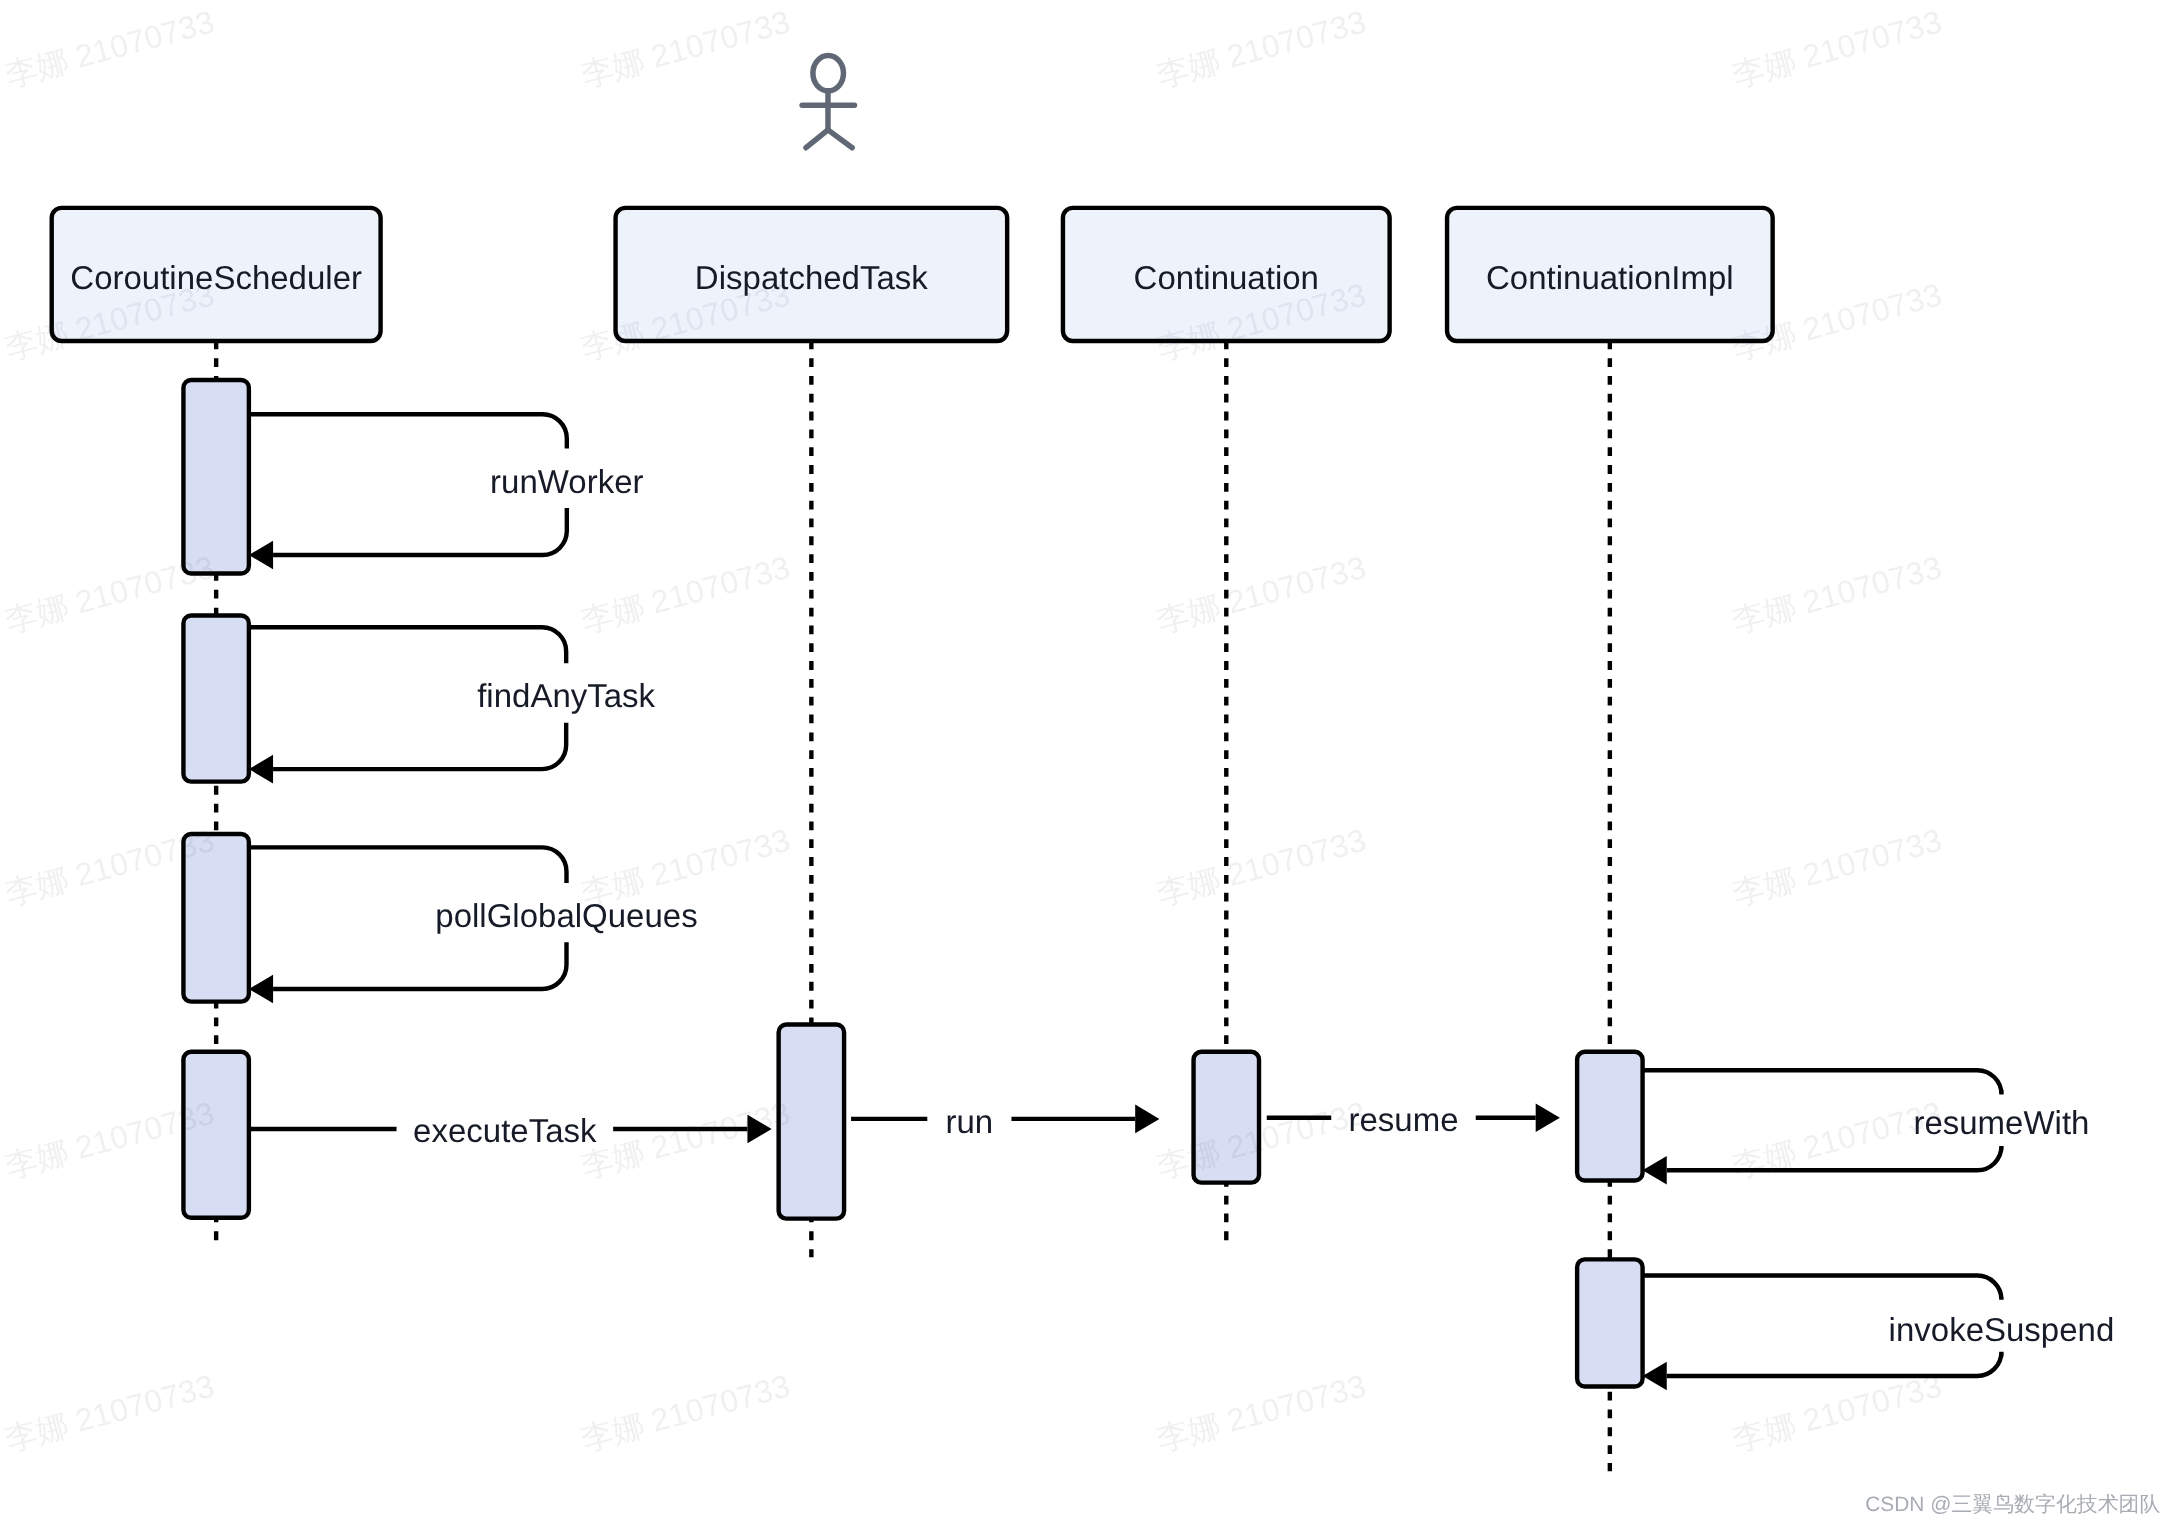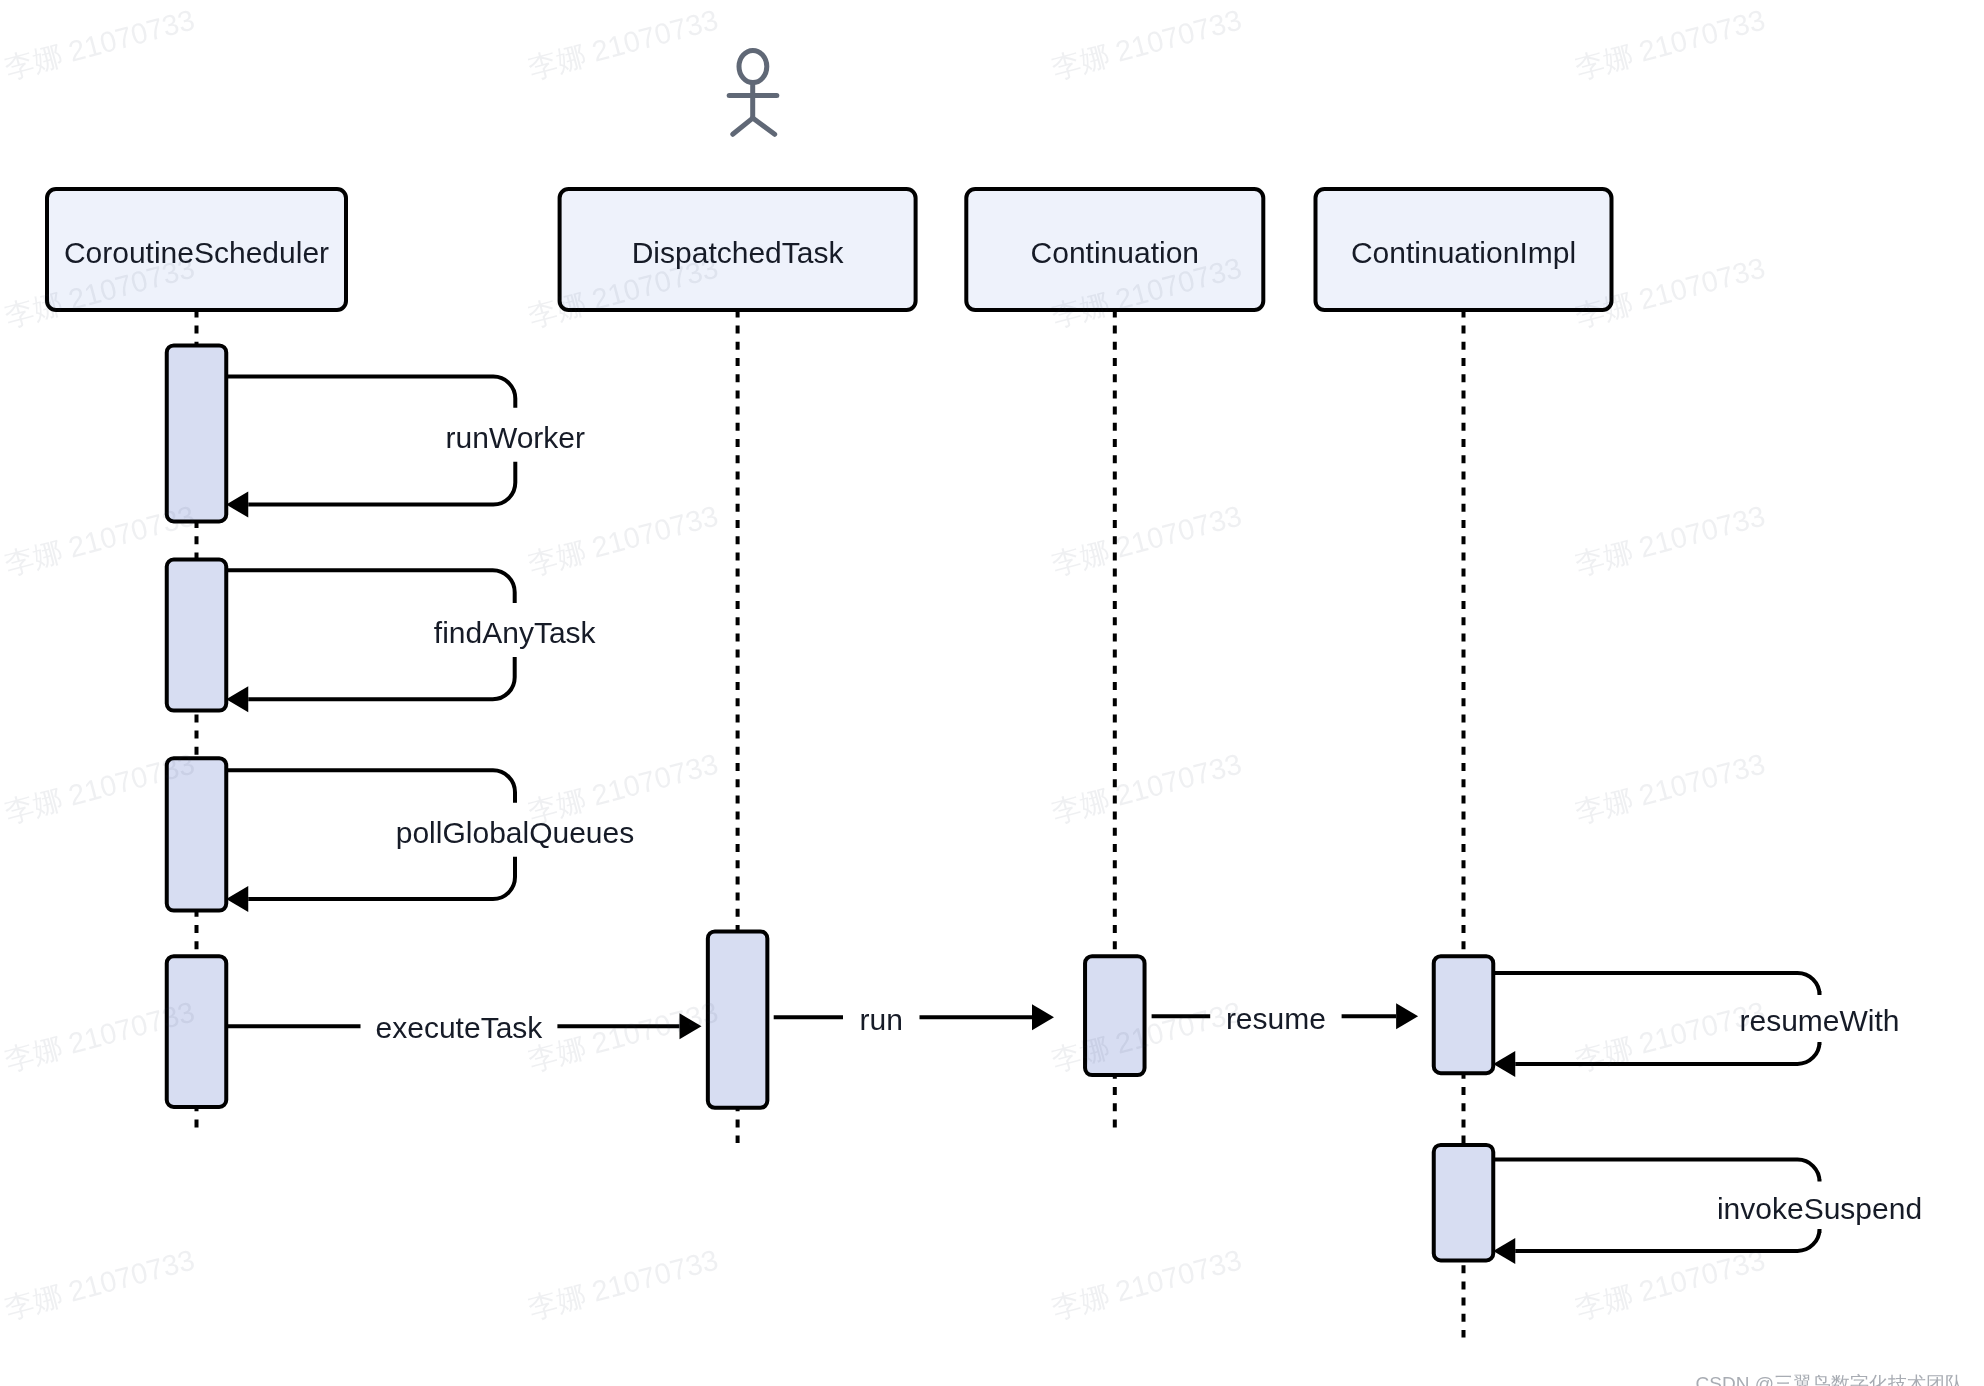--- a/index.html
+++ b/index.html
@@ -161,18 +161,18 @@
     <g id="g-actor">
         <g fill="none" stroke="#606876" stroke-width="5" stroke-linecap="round" stroke-linejoin="round">
           <ellipse cx="752.9" cy="66.55" rx="13.9" ry="16.05"></ellipse>
           <line x1="752.7" y1="82.6" x2="752.7" y2="118.1"></line>
           <line x1="729.2" y1="95.6" x2="776.8" y2="95.6"></line>
           <line x1="752.7" y1="118.1" x2="732.7" y2="134.3"></line>
           <line x1="752.7" y1="118.1" x2="774.7" y2="134.3"></line>
         </g>
       </g>
   </svg>
-  <div id="footer-wrap" style="position:absolute;z-index:3;left:0;top:16px;width:1984px;height:1254px;pointer-events:none">
+  <div id="footer-wrap" style="position:absolute;z-index:3;left:0;top:0;width:1984px;height:1254px;pointer-events:none">
     <svg viewBox="0 0 1984 1386" width="1984" height="1386">
       <text id="foot" class="foot" text-anchor="end" dominant-baseline="alphabetic" x="1964" y="1374" fill="#a8acb3">CSDN @三翼鸟数字化技术团队</text>
     </svg>
   </div>
 </div>
 
 </body></html>

